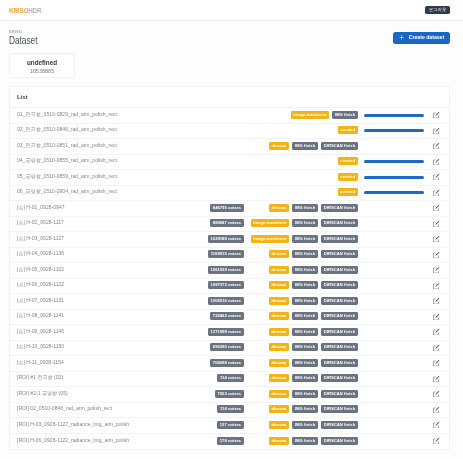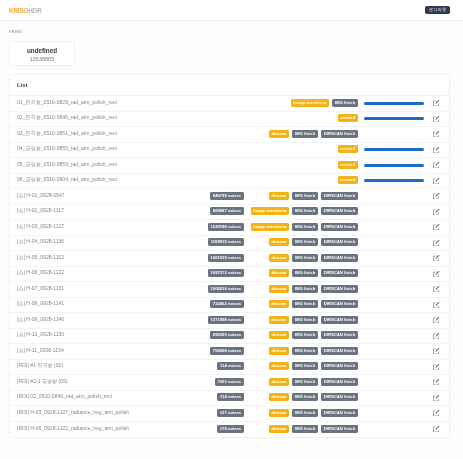--- a/index.html
+++ b/index.html
@@ -61,20 +61,30 @@
 <body>
 
 <div class="topbar">
   <div class="logo"><span class="a">KRISO</span><span class="b">HDR</span></div>
   <div class="spacer"></div>
   <button class="logout">로그아웃</button>
 </div>
 
 <div class="page">
   <div class="crumb">KRISO</div>
+  <div class="titlerow">
+    <div class="title">Dataset</div>
+    <div class="spacer"></div>
+    <button class="createbtn">
+      <svg class="plusicon" viewBox="0 0 12 12">
+          <path d="M5.4 0.6h1.2v4.2h4.2v1.2H6.6v4.2H5.4V6H1.2V4.8h4.2z" fill="#ffffff"></path>
+        </svg>
+      <span>Create dataset</span>
+    </button>
+  </div>
   <div class="card statcard">
     <div class="t">undefined</div>
     <div class="v">10538885</div>
   </div>
   <div class="card listcard">
     <div class="listhdr">List</div>
     <div id="rows">
         <div class="row">
           <div class="name">01_전곡항_0510-0829_rad_atm_polish_rect</div>
           <div class="noisecell"></div>

